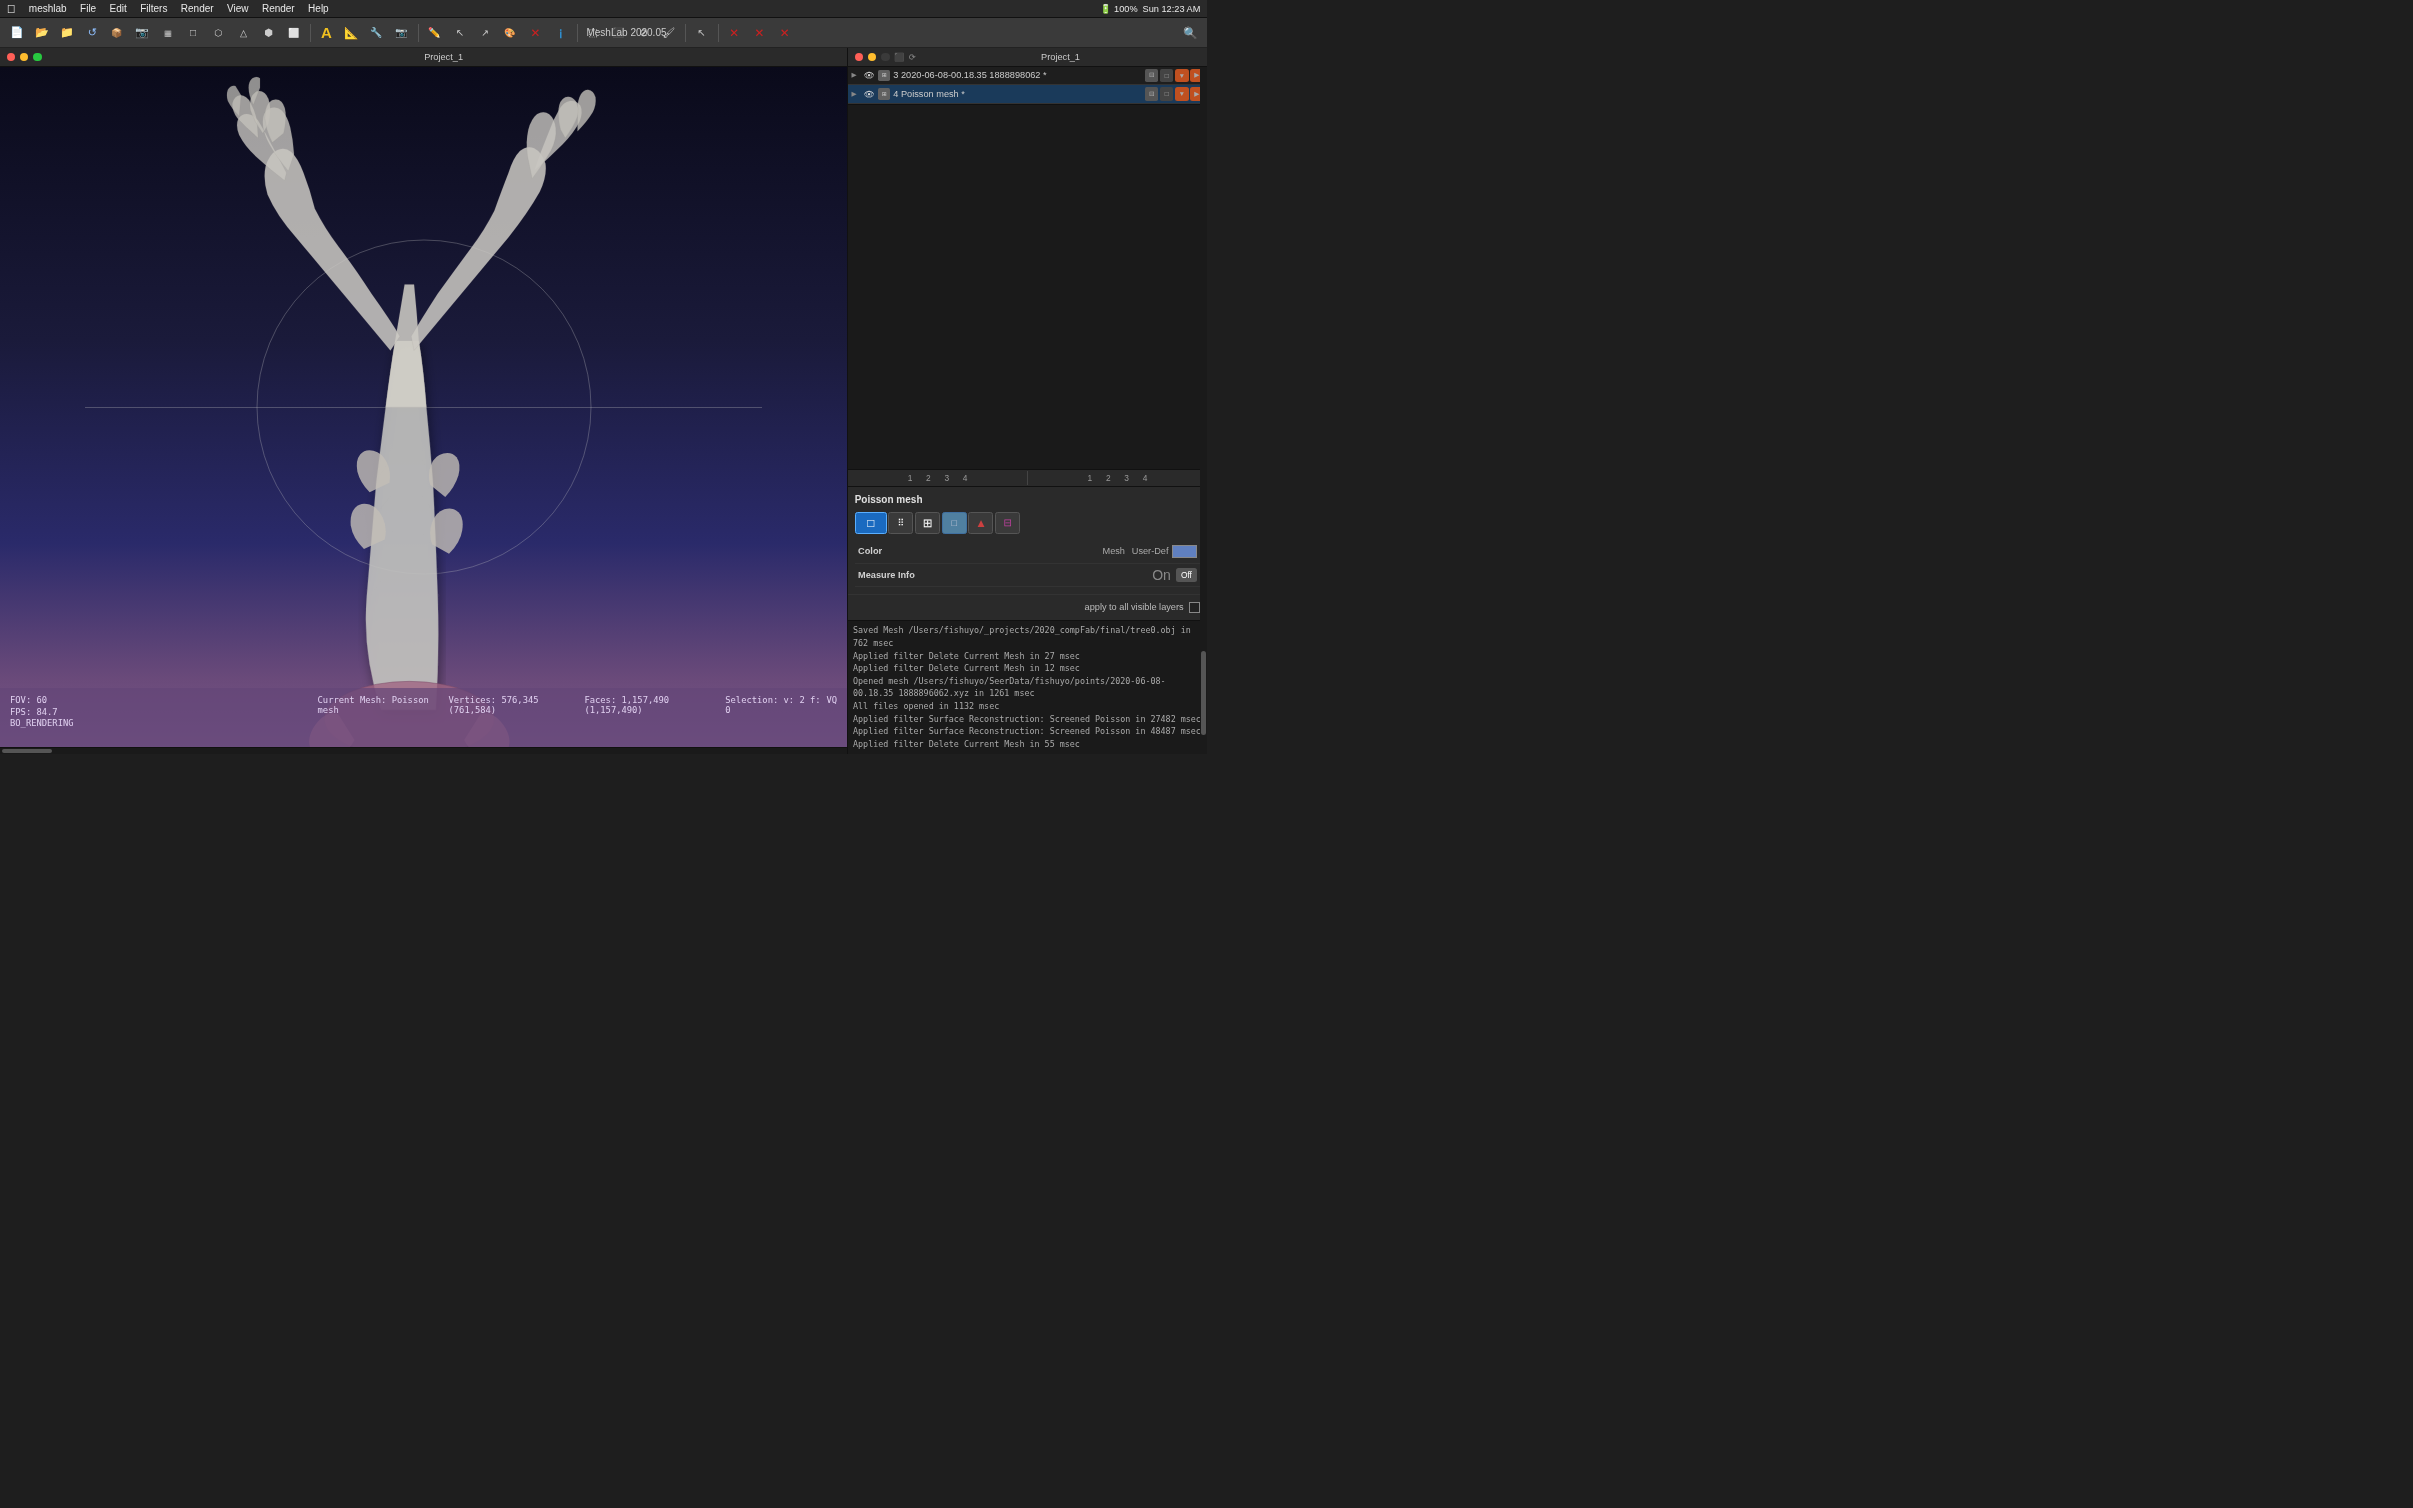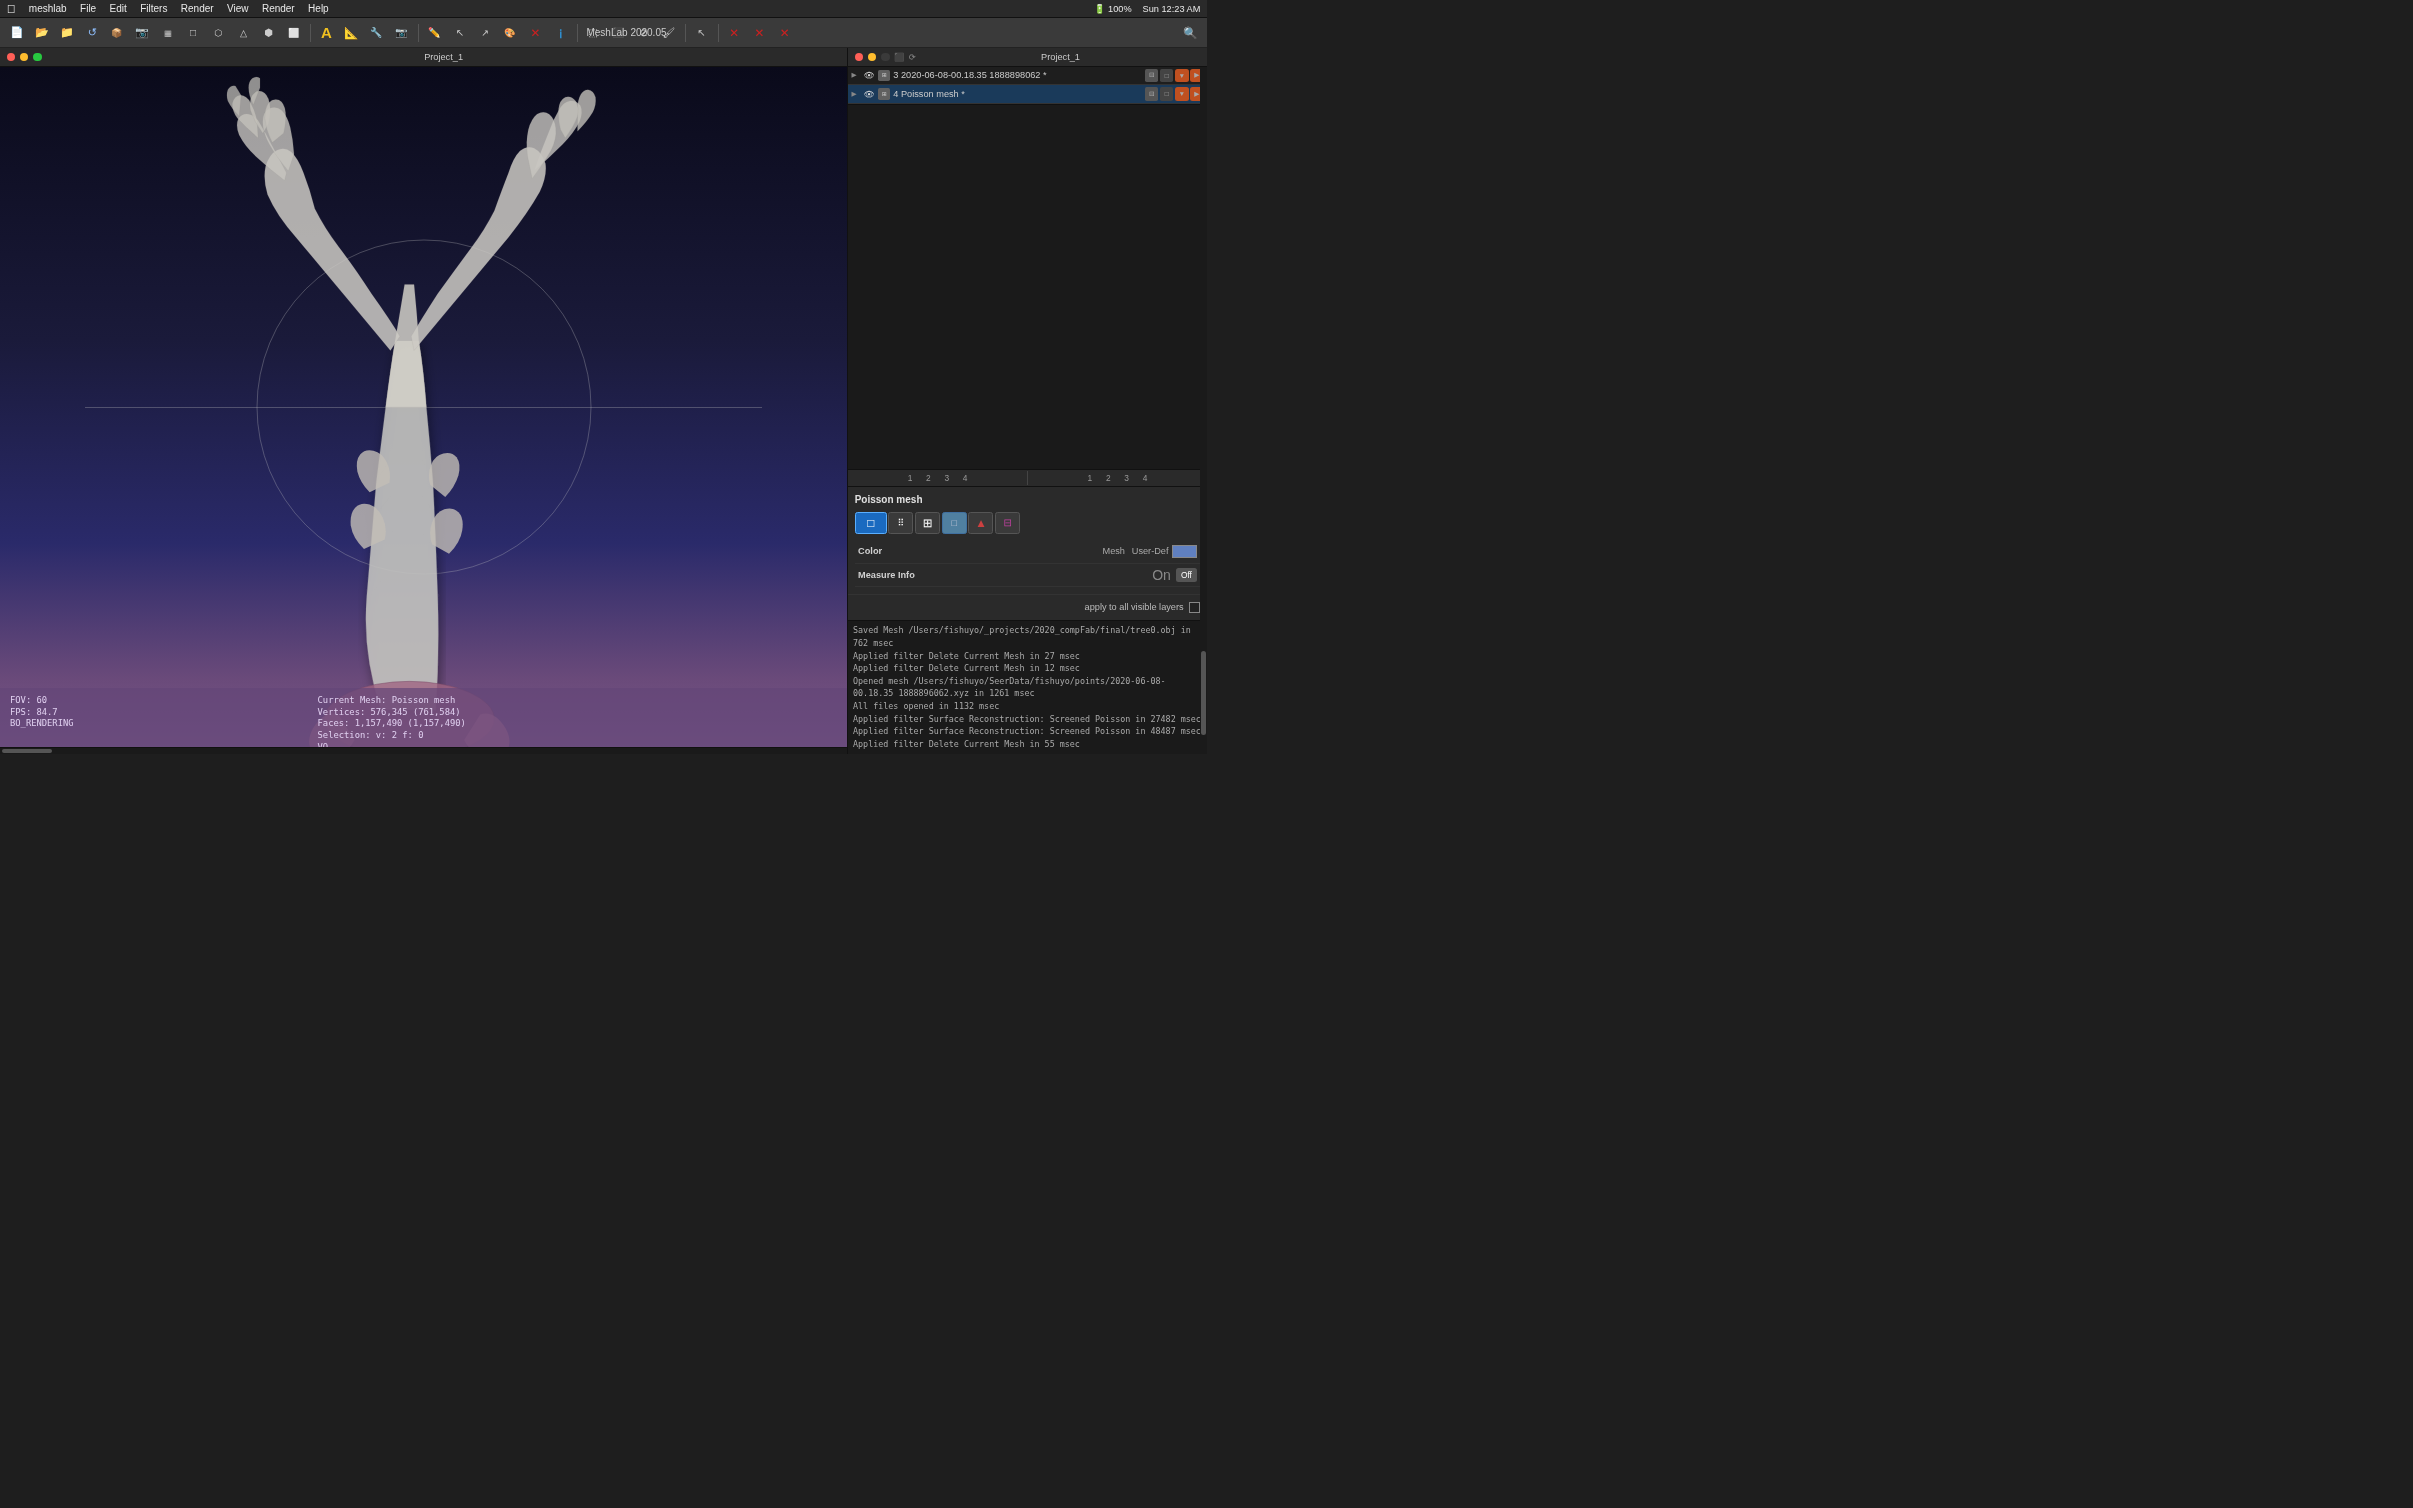--- a/index.html
+++ b/index.html
@@ -32,21 +32,21 @@
     }
     .menu-item {
       font-size: 10px;
       color: #e8e8e8;
       cursor: pointer;
     }
     .menubar-right {
       margin-left: auto;
       display: flex;
       align-items: center;
-      gap: 11px;
+      gap: 5px;
       font-size: 9.2px;
       color: #e8e8e8;
       justify-content: center;
     }
 
     
     #toolbar {
       width: 100%;
       height: 30px;
       background: #3a3a3a;
@@ -157,21 +157,21 @@
       gap: 34px;
       align-items: flex-start;
     }
     .info-left {
       display: flex;
       flex-direction: column;
       gap: 1.7px;
     }
     .info-right {
       display: flex;
-      flex-direction: column;
+      flex-direction: row;
       gap: 1.7px;
       margin-left: 210px;
     }
     .info-text {
       font-size: 8.8px;
       color: #e0d0f0;
       font-family: monospace;
     }
 
     

